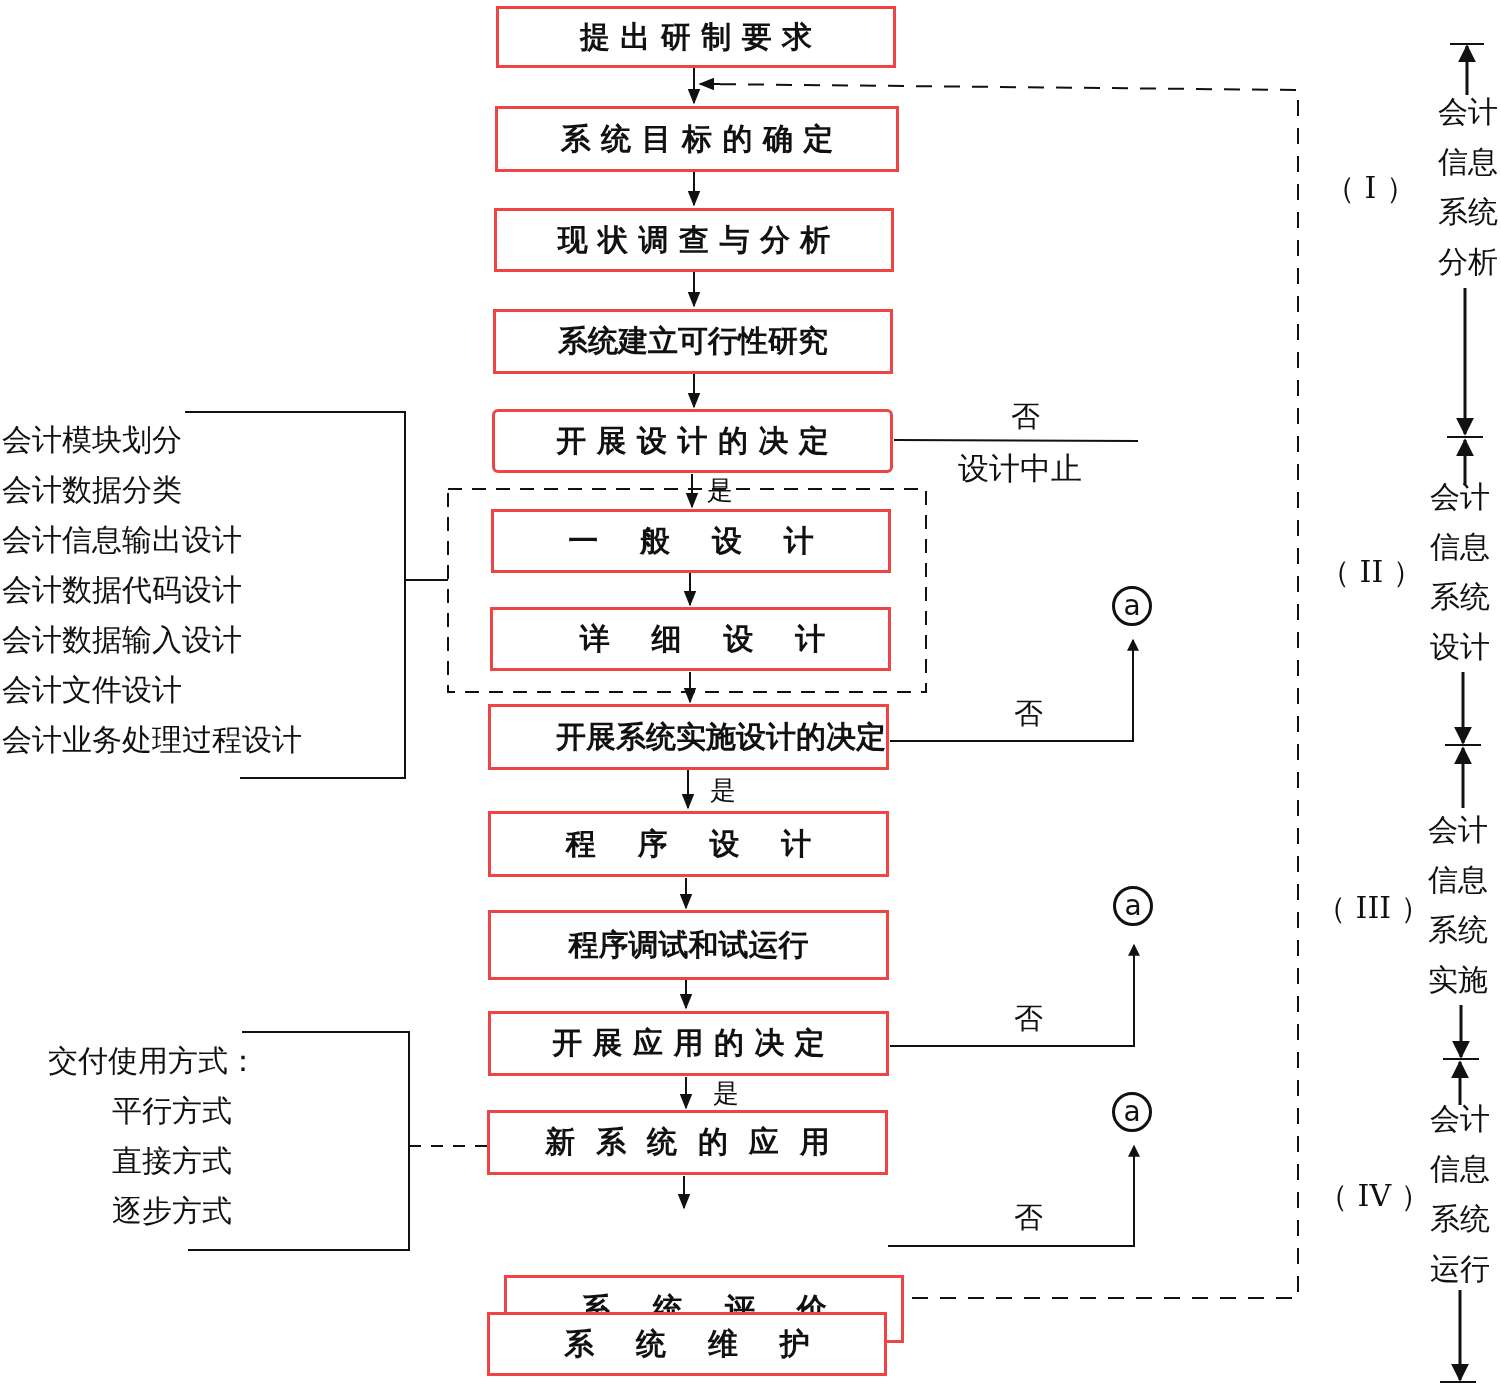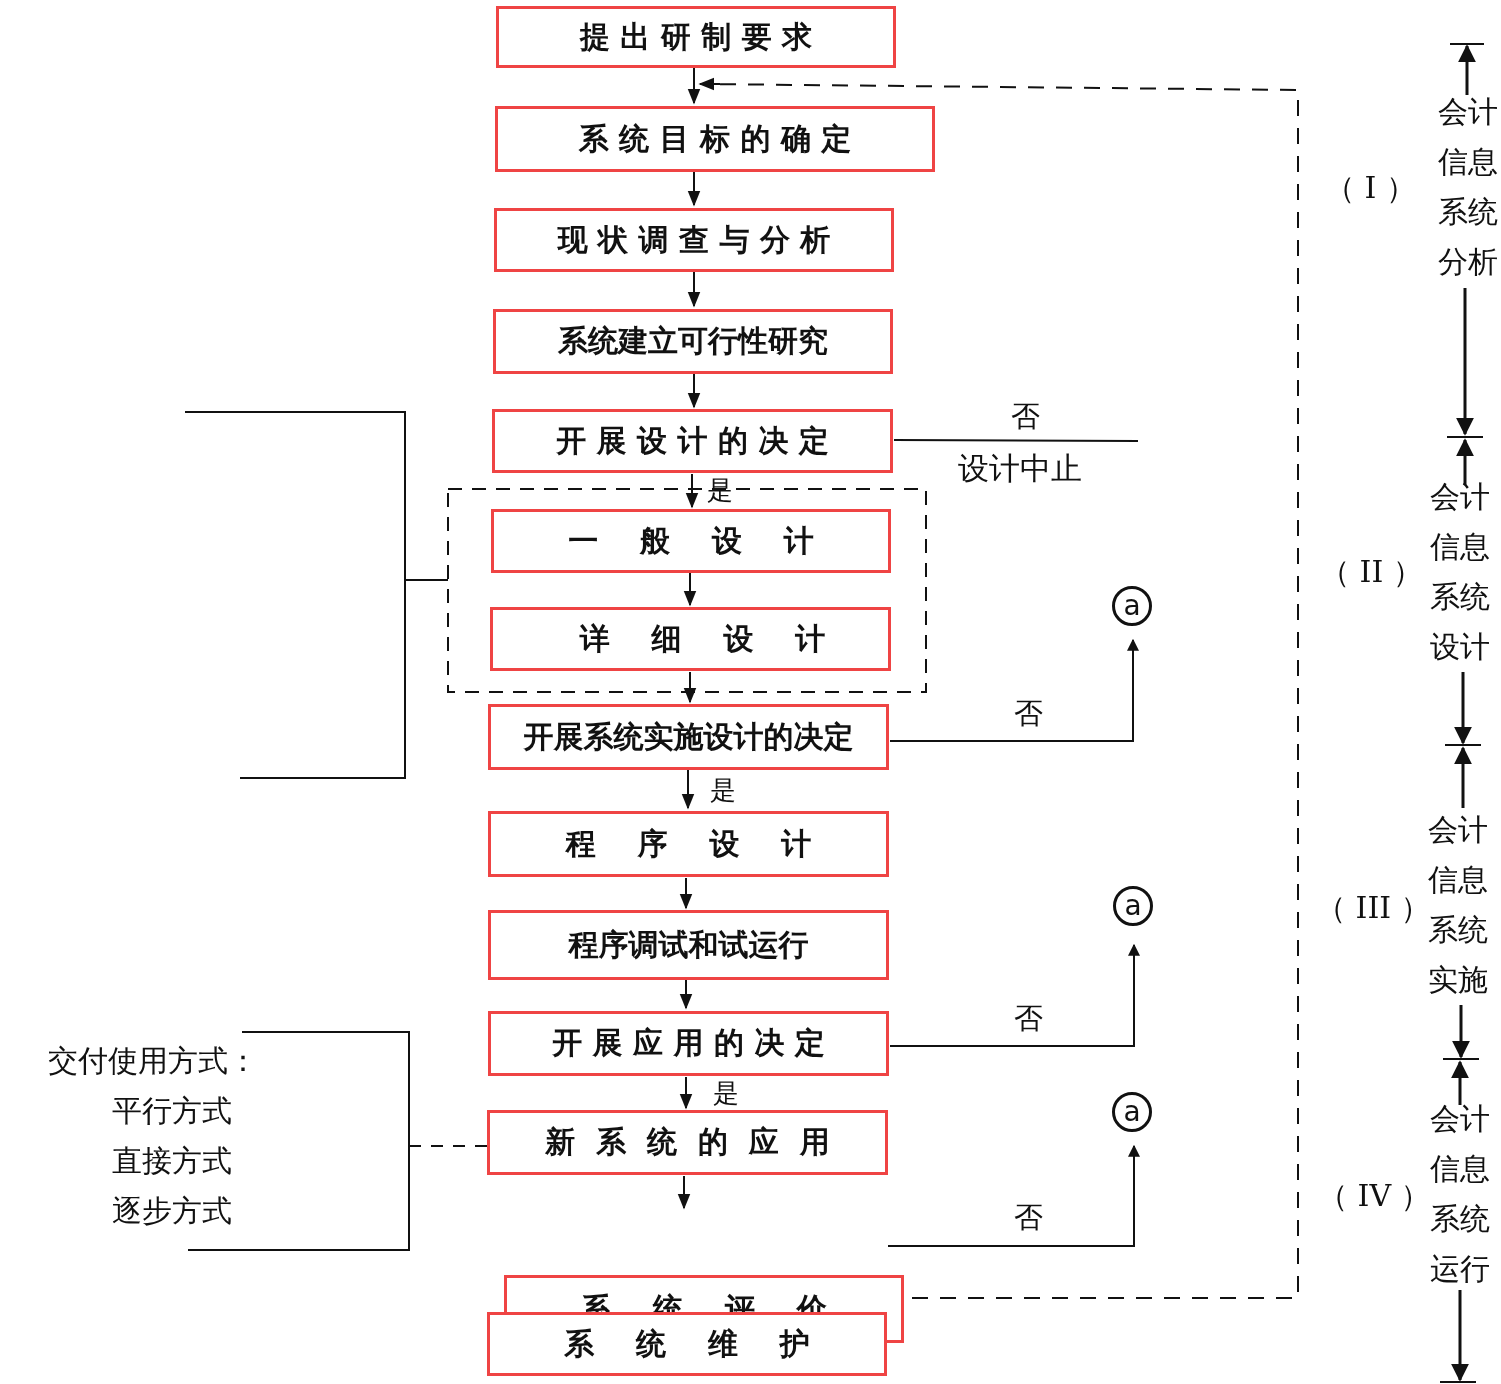--- a/index.html
+++ b/index.html
@@ -76,39 +76,39 @@
       <line x1="1443" y1="1059" x2="1479" y2="1059"></line>
       <line x1="1460" y1="1105" x2="1460" y2="1062" stroke-width="3" marker-end="url(#ahb)"></line>
       <line x1="1460" y1="1290" x2="1460" y2="1380" stroke-width="3" marker-end="url(#ahb)"></line>
       <line x1="1440" y1="1382" x2="1476" y2="1382"></line>
     </g>
   </svg>
 
   <div class="box" style="left:496px;top:6px;width:400px;height:62px;">
       <span>提 出 研 制 要 求</span>
     </div>
-  <div class="box" style="left:495px;top:106px;width:440px;height:66px;">
+  <div class="box" style="left:495px;top:106px;width:404px;height:66px;">
       <span>系 统 目 标 的 确 定</span>
     </div>
   <div class="box" style="left:494px;top:208px;width:400px;height:64px;">
       <span>现 状 调 查 与 分 析</span>
     </div>
   <div class="box" style="left:493px;top:309px;width:400px;height:65px;">
       <span>系统建立可行性研究</span>
     </div>
-  <div class="box" style="left:492px;top:409px;width:401px;height:64px;">
+  <div class="box" style="left:492px;top:409px;width:401px;height:64px;border-radius:6px;">
       <span>开 展 设 计 的 决 定</span>
     </div>
   <div class="box" style="left:491px;top:509px;width:400px;height:64px;align-items:center;">
       <span>一    般    设    计</span>
     </div>
   <div class="box" style="left:490px;top:607px;width:401px;height:64px;padding-left:24px;">
       <span>详    细    设    计</span>
     </div>
-  <div class="box" style="left:488px;top:704px;width:401px;height:66px;">
+  <div class="box" style="left:488px;top:704px;width:401px;height:66px;justify-content:flex-end;">
       <span>开展系统实施设计的决定</span>
     </div>
   <div class="box" style="left:488px;top:811px;width:401px;height:66px;">
       <span>程    序    设    计</span>
     </div>
   <div class="box" style="left:488px;top:910px;width:401px;height:70px;">
       <span>程序调试和试运行</span>
     </div>
   <div class="box" style="left:488px;top:1011px;width:401px;height:65px;">
       <span>开 展 应 用 的 决 定</span>
@@ -136,20 +136,29 @@
   <div class="circ" style="left:1112px;top:586px;">
       <span>a</span>
     </div>
   <div class="circ" style="left:1113px;top:886px;">
       <span>a</span>
     </div>
   <div class="circ" style="left:1112px;top:1092px;">
       <span>a</span>
     </div>
 
+  <div class="side" style="left:2px;top:415px;">
+    <div>会计模块划分</div>
+    <div>会计数据分类</div>
+    <div>会计信息输出设计</div>
+    <div>会计数据代码设计</div>
+    <div>会计数据输入设计</div>
+    <div>会计文件设计</div>
+    <div>会计业务处理过程设计</div>
+  </div>
 
   <div class="side" style="left:48px;top:1036px;">交付使用方式：</div>
   <div class="side" style="left:112px;top:1086px;">
     <div>平行方式</div>
     <div>直接方式</div>
     <div>逐步方式</div>
   </div>
 
   <div class="roman" style="left:1325px;top:168px;">（ I ）</div>
   <div class="phase-text" style="left:1436px;top:87px;">

